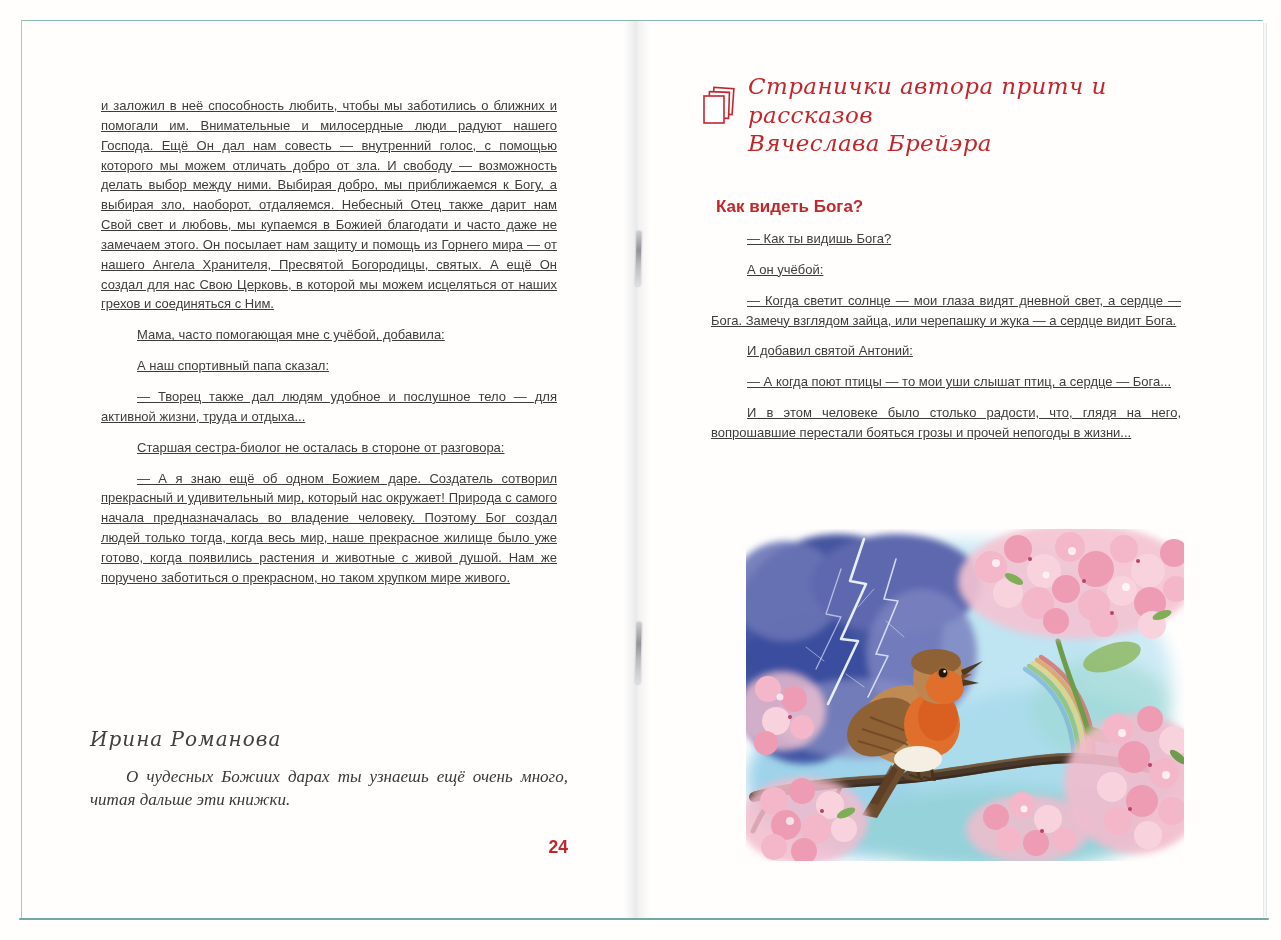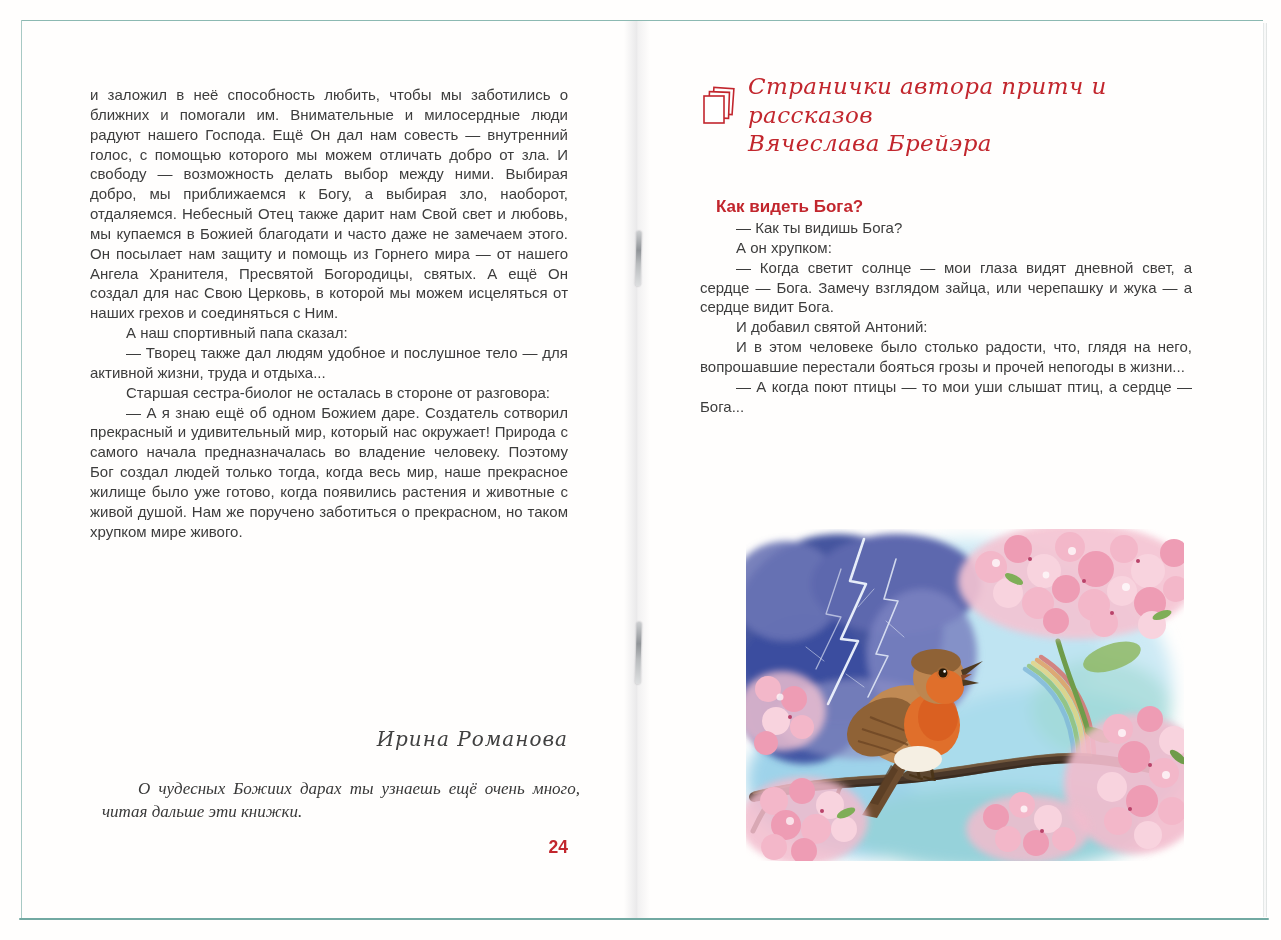--- a/index.html
+++ b/index.html
@@ -27,29 +27,29 @@
   .staple {
     position:absolute; left:636px; width:5px; border-radius:2px;
     background:linear-gradient(180deg,#cdcfd1,#909498 35%,#b9bcbe 60%,#dddfe0);
     box-shadow:0 0 2px rgba(60,60,70,.45); transform:rotate(1.2deg);
   }
   .staple-top    { top:231px; height:55px; }
   .staple-bottom { top:622px; height:62px; }
 
   
   .left-text { position:absolute; left:90px; top:85px; width:478px; }
-  p.body { margin:0; font-size:15px; line-height:19.85px; color:var(--text-color); text-align:justify; }
+  p.body { margin:11px; font-size:13px; line-height:19.85px; color:var(--text-color); text-align:justify;text-decoration:underline; }
   p.ind  { text-indent:36px; }
   .signature {
-    position:absolute; left:90px; top:727px; width:478px; text-align:right;
+    position:absolute; left:90px; top:727px; width:478px; text-align:left;
     font-family:"DejaVu Serif", serif; font-style:italic; font-size:20px;
     letter-spacing:1px; color:#414141;
   }
   .note {
-    position:absolute; left:90px; top:766px; width:478px; margin:12px;
+    position:absolute; left:90px; top:766px; width:478px; margin:0;
     font-family:"Liberation Serif", serif; font-style:italic;
     font-size:17px; line-height:22.5px; text-align:justify; text-indent:36px; color:#383838;
   }
   .pagenum {
     position:absolute; left:90px; top:837px; width:478px; text-align:right;
     color:var(--accent-red); font-weight:bold; font-size:17.5px;
   }
 
   
   .pages-icon { position:absolute; left:701px; top:86px; width:36px; height:44px; }
@@ -75,20 +75,21 @@
   <div class="edge edge-left"></div>
   <div class="edge edge-bottom"></div>
   <div class="fore-edge"></div>
   <div class="spine-shadow"></div>
   <div class="staple staple-top"></div>
   <div class="staple staple-bottom"></div>
 
   <div>
     <div class="left-text">
       <p class="body">и заложил в неё способность любить, чтобы мы заботились о ближних и помогали им. Внимательные и милосердные люди радуют нашего Господа. Ещё Он дал нам совесть — внутренний голос, с помощью которого мы можем отличать добро от зла. И свободу — возможность делать выбор между ними. Выбирая добро, мы приближаемся к Богу, а выбирая зло, наоборот, отдаляемся. Небесный Отец также дарит нам Свой свет и любовь, мы купаемся в Божией благодати и часто даже не замечаем этого. Он посылает нам защиту и помощь из Горнего мира — от нашего Ангела Хранителя, Пресвятой Богородицы, святых. А ещё Он создал для нас Свою Церковь, в которой мы можем исцеляться от наших грехов и соединяться с Ним.</p>
+      <p class="body ind">Мама, часто помогающая мне с учёбой, добавила:</p>
       <p class="body ind">А наш спортивный папа сказал:</p>
       <p class="body ind">— Творец также дал людям удобное и послушное тело — для активной жизни, труда и отдыха...</p>
       <p class="body ind">Старшая сестра-биолог не осталась в стороне от разговора:</p>
       <p class="body ind">— А я знаю ещё об одном Божием даре. Создатель сотворил прекрасный и удивительный мир, который нас окружает! Природа с самого начала предназначалась во владение человеку. Поэтому Бог создал людей только тогда, когда весь мир, наше прекрасное жилище было уже готово, когда появились растения и животные с живой душой. Нам же поручено заботиться о прекрасном, но таком хрупком мире живого.</p>
     </div>
     <div class="signature">Ирина Романова</div>
     <p class="note">О чудесных Божиих дарах ты узнаешь ещё очень много, читая дальше эти книжки.</p>
     <div class="pagenum">24</div>
   </div>
 
@@ -106,25 +107,25 @@
 
     <div class="section-title">
       <div>Странички автора притч и рассказов</div>
       <div>Вячеслава Брейэра</div>
     </div>
 
     <h3 class="story-title">Как видеть Бога?</h3>
 
     <div class="right-text">
       <p class="body ind">— Как ты видишь Бога?</p>
-      <p class="body ind">А он хрупком:</p>
+      <p class="body ind">А он учёбой:</p>
       <p class="body ind">— Когда светит солнце — мои глаза видят дневной свет, а сердце — Бога. Замечу взглядом зайца, или черепашку и жука — а сердце видит Бога.</p>
       <p class="body ind">И добавил святой Антоний:</p>
+      <p class="body ind">— А когда поют птицы — то мои уши слышат птиц, а сердце — Бога...</p>
       <p class="body ind">И в этом человеке было столько радости, что, глядя на него, вопрошавшие перестали бояться грозы и прочей непогоды в жизни...</p>
-      <p class="body ind">— А когда поют птицы — то мои уши слышат птиц, а сердце — Бога...</p>
     </div>
 
     <div class="illustration">
       <svg viewBox="0 0 438 332" width="438" height="332">
         <defs>
           <filter id="wash" x="-40%" y="-40%" width="180%" height="180%">
               <feGaussianBlur stdDeviation="8"></feGaussianBlur>
             </filter>
           <filter id="soft" x="-40%" y="-40%" width="180%" height="180%">
               <feGaussianBlur stdDeviation="3.5"></feGaussianBlur>

